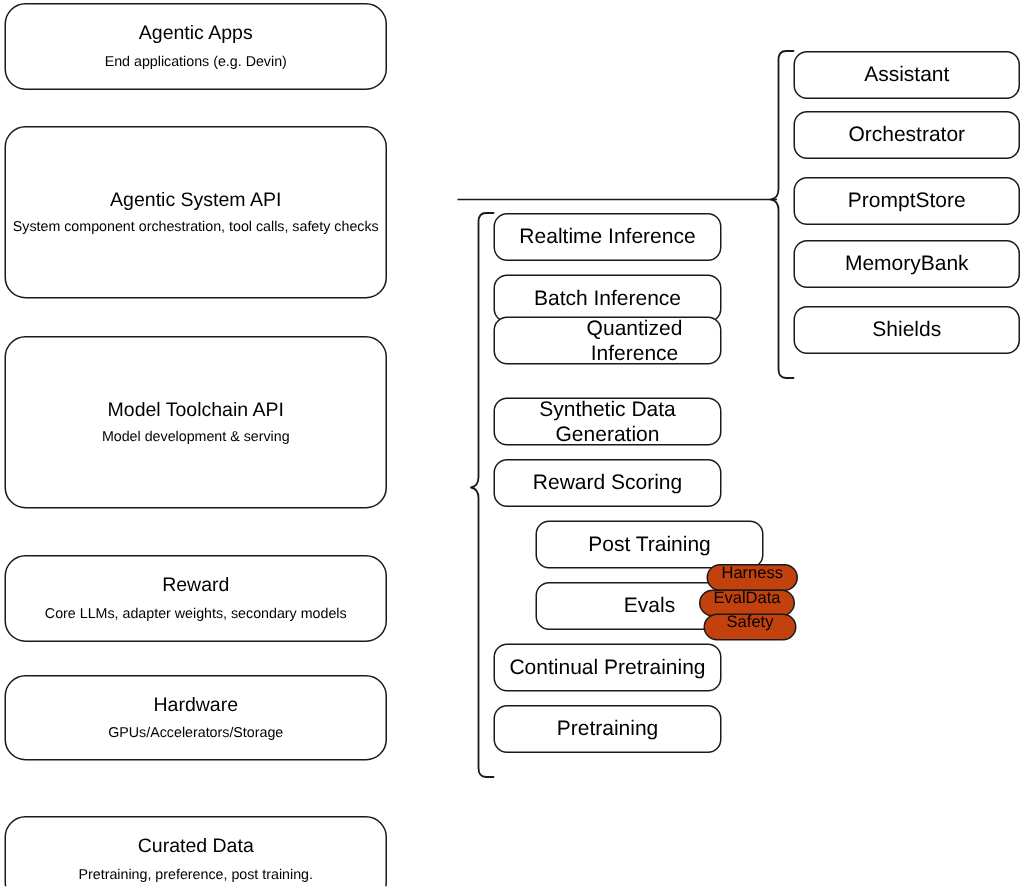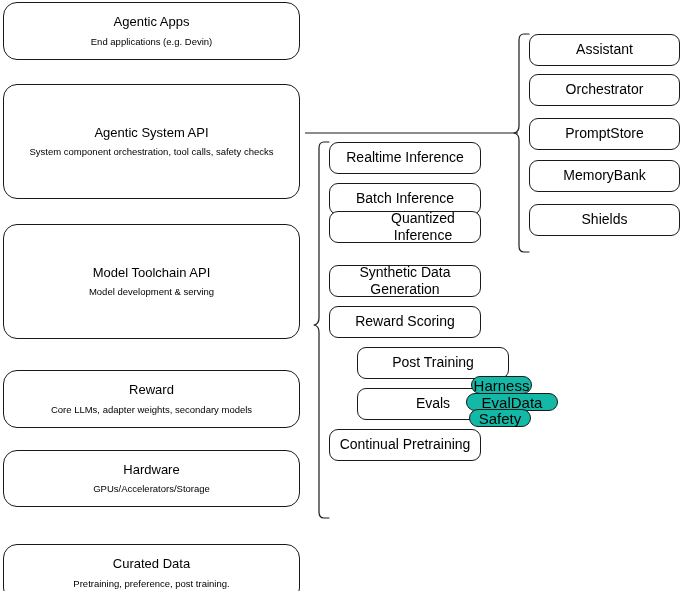--- a/index.html
+++ b/index.html
@@ -28,21 +28,21 @@
     flex-direction: column;
     align-items: center;
     justify-content: center;
     text-align: center;
     line-height: 1.25;
   }
   
   .layer {
     border-radius: 14px;
     left: 3px;
-    width: 297px;
+    width: 255px;
   }
   .layer .title {
     font-size: 13px;
     color: #000;
   }
   .layer .subtitle {
     font-size: 9.5px;
     color: #000;
     margin-top: 5px;
   }
@@ -59,26 +59,26 @@
   }
   .chip-right {
     left: 529px;
     width: 151px;
   }
   
   .pill {
     position: absolute;
     box-sizing: border-box;
     border: 1px solid #1a1a1a;
-    background: #14b8a6;
+    background: #c2410c;
     border-radius: 999px;
     display: flex;
-    align-items: center;
+    align-items: flex-start;
     justify-content: center;
-    font-size: 15px;
+    font-size: 11px;
     line-height: 1;
     z-index: 5;
   }
   
   .svg-layer {
     position: absolute;
     left: 0;
     top: 0;
     width: 682px;
     height: 591px;
@@ -146,25 +146,28 @@
   </div>
   <div class="node chip chip-mid" style="top:347px;margin-left:28px;">
     <span>Post Training</span>
   </div>
   <div class="node chip chip-mid" style="top:388px;margin-left:28px;">
     <span>Evals</span>
   </div>
   <div class="node chip chip-mid" style="top:429px;">
     <span>Continual Pretraining</span>
   </div>
+  <div class="node chip chip-mid" style="top:470px;">
+    <span>Pretraining</span>
+  </div>
 
   <div class="pill" style="left:471px; top:376px; width:61px; height:18px;">
     <span>Harness</span>
   </div>
-  <div class="pill" style="left:466px; top:393px; width:92px; height:18px;">
+  <div class="pill" style="left:466px; top:393px; width:64px; height:18px;">
     <span>EvalData</span>
   </div>
   <div class="pill" style="left:469px; top:409px; width:62px; height:18px;">
     <span>Safety</span>
   </div>
 
   <div class="node chip chip-right" style="top:34px;">
     <span>Assistant</span>
   </div>
   <div class="node chip chip-right" style="top:74px;">

